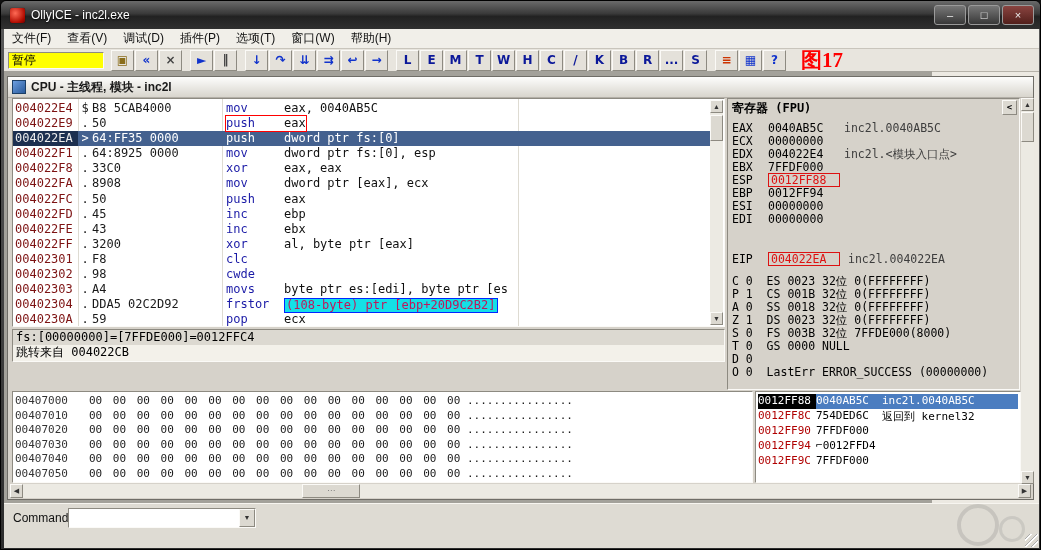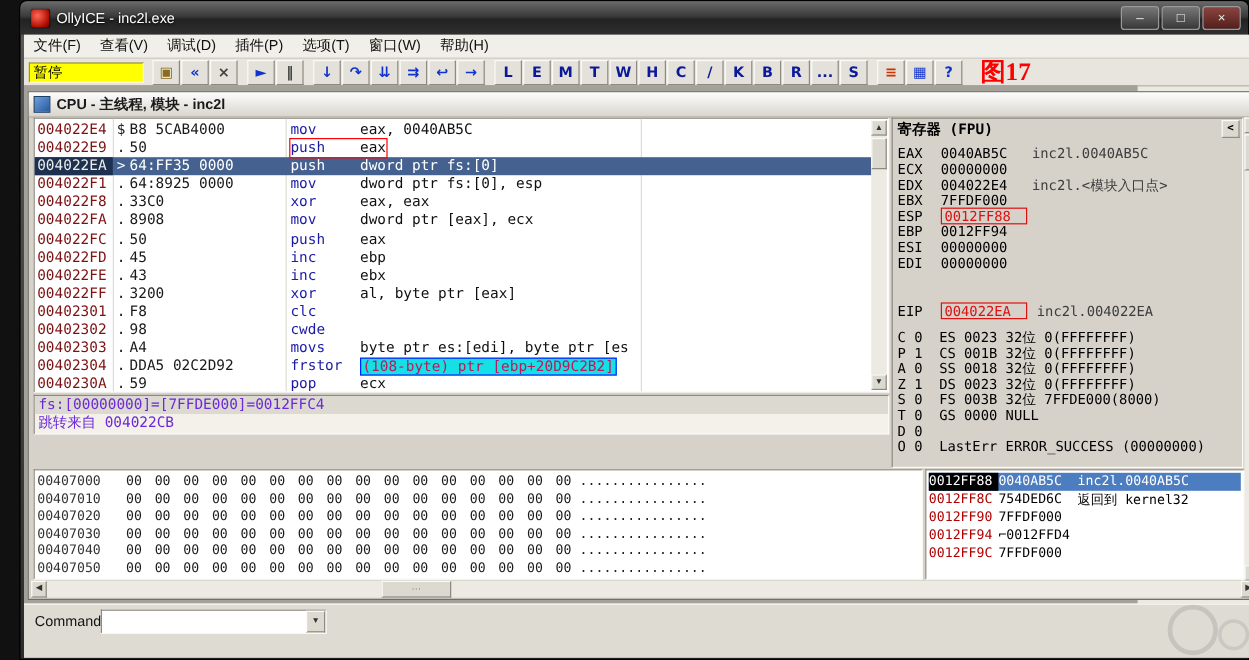--- a/index.html
+++ b/index.html
@@ -1,18 +1,18 @@
 <!DOCTYPE html>
 <html style="--status-bg: #ffff00; --alert-red: #ff0000; --selection-blue: #44618f; --highlight-cyan: #14e0e6; --stack-selection: #4b7dc0; --register-alert: #dd1111;"><head>
 <meta charset="utf-8">
 <style>
   html,body{margin:0;padding:0;width:1041px;height:550px;overflow:hidden;background:#111;
             font-family:"Liberation Sans","DejaVu Sans",sans-serif;}
   .win{position:absolute;inset:0;background:linear-gradient(#5a5a5a,#2c2c2c);
-       border:1px solid #000;border-radius:6px 6px 0 0;box-sizing:border-box;margin-left:16px;}
+       border:1px solid #000;border-radius:6px 6px 0 0;box-sizing:border-box;}
   
   .titlebar{position:absolute;left:0;top:0;right:0;height:28px;display:flex;align-items:center;
             border-radius:6px 6px 0 0;background:linear-gradient(#6a6a6a 0%,#3a3a3a 45%,#222 55%,#303030 100%);}
   .appicon{width:15px;height:15px;margin:0 6px 0 9px;border-radius:2px;
            background:radial-gradient(circle at 35% 35%,#ff6a55,#b00b00 70%,#6d0000);box-shadow:0 0 1px #000;}
   .apptitle{color:#fff;font-size:12px;text-shadow:0 1px 2px #000;}
   .winbtns{position:absolute;right:6px;top:4px;display:flex;gap:2px;}
   .wbtn{width:30px;height:18px;display:flex;align-items:center;justify-content:center;color:#eee;
         font-size:11px;line-height:18px;background:linear-gradient(#777,#383838);
         border:1px solid #9a9a9a;border-radius:3px;}
@@ -49,21 +49,21 @@
   .dcode{display:inline-flex;margin-left:4px;}
   .dmn{width:58px;color:#1a1aa6;}
   .dop{color:#101010;}
   .dcode.redbox{outline:1px solid var(--alert-red,#e00);}
   .dop.cyan{background:var(--highlight-cyan,#14e0e6);border:1px solid #0026ff;color:#be185d;padding:0 1px;line-height:13px;height:13px;margin-top:1px;}
   .drow.sel{background:var(--selection-blue,#44618f);}
   .drow.sel span{color:#fff;}
   .drow.sel .daddr{background:#1d3050;color:#ececec;}
   
   .pane-info{left:4px;top:252px;width:713px;height:33px;background:#f3f1ea;}
-  .iline{font:12px "DejaVu Sans Mono",monospace;color:#6d28d9;padding-left:3px;height:15px;line-height:15px;white-space:pre;}
+  .iline{font:12px "DejaVu Sans Mono",monospace;color:#000000;padding-left:3px;height:15px;line-height:15px;white-space:pre;}
   .iline1{background:#dcd9d1;}
   
   .pane-regs{position:absolute;left:719px;top:21px;width:293px;height:292px;background:#d6d2ca;
              border:1px solid;border-color:#8d8a81 #fbfaf7 #fbfaf7 #8d8a81;box-sizing:border-box;}
   .rhead{position:relative;height:16px;font:bold 12px "DejaVu Sans Mono",monospace;padding:1px 0 0 4px;color:#000;}
   .rcol{position:absolute;right:2px;top:1px;width:13px;height:13px;text-align:center;font:bold 9px "DejaVu Sans Mono",monospace;
         line-height:12px;background:#dcd9d1;border:1px solid;border-color:#fbfaf7 #8d8a81 #8d8a81 #fbfaf7;}
   .rlines{position:absolute;left:4px;top:22px;right:4px;}
   .rrow{display:flex;height:13px;line-height:13px;font:11.5px "DejaVu Sans Mono",monospace;white-space:pre;}
   .rname{width:36px;color:#000;}

